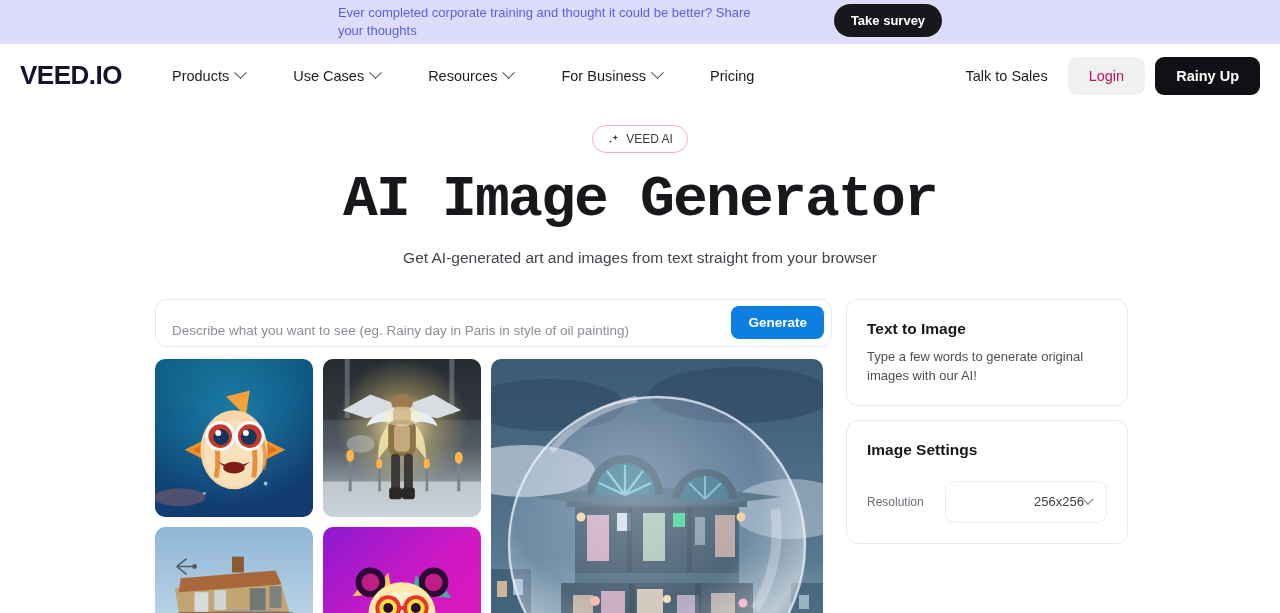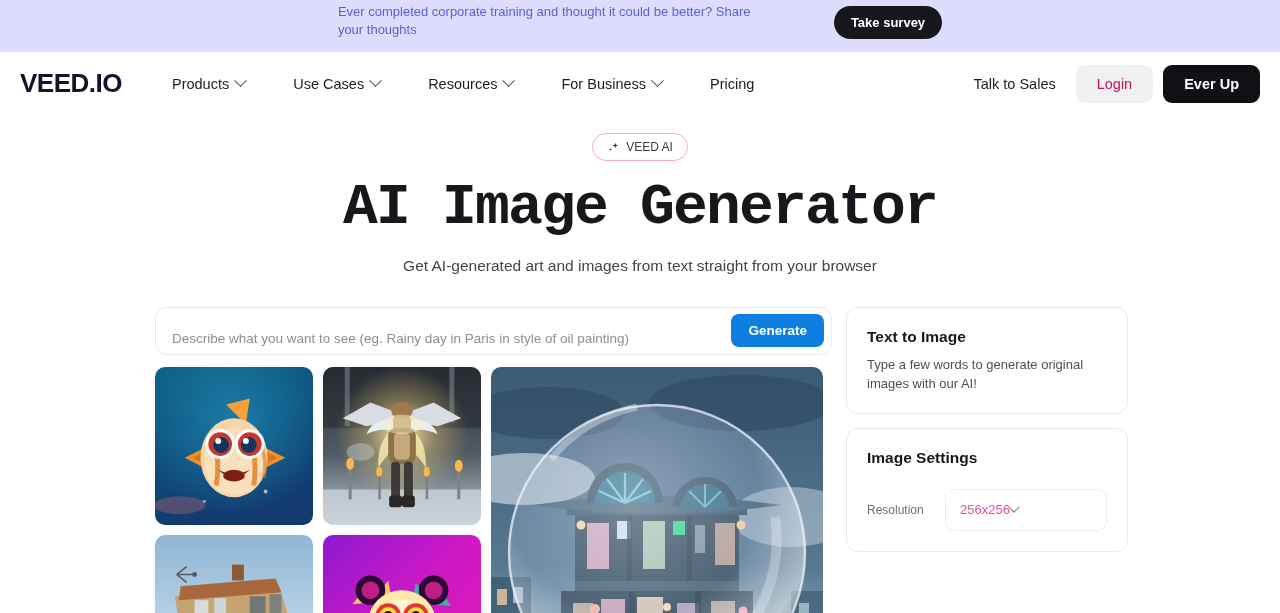--- a/index.html
+++ b/index.html
@@ -6,27 +6,27 @@
   html, body {
     width: 1280px; height: 613px;
     overflow: hidden;
     background: #ffffff;
     font-family: "Liberation Sans", sans-serif;
     color: #171717;
   }
 
   
   .banner {
-    height: 52px;
+    height: 44px;
     background: #dedcfd;
     display: flex;
-    align-items: flex-end;
+    align-items: flex-start;
     justify-content: center;
     gap: 56px;
-    padding: 13px 24px;
+    padding: 4px 24px;
   }
   .banner-text {
     font-size: 13px;
     line-height: 18px;
     color: #5b5fd6;
     max-width: 440px;
     text-align: left;
   }
   .banner-btn {
     background: #17171c;
@@ -205,24 +205,24 @@
     color: #6e6e78;
     width: 78px;
     flex: none;
   }
   .select {
     flex: 1;
     height: 42px;
     border: 1px solid #ededf1;
     border-radius: 10px;
     display: flex; align-items: center;
-    justify-content: flex-start;
+    justify-content: flex-end;
     padding: 0 14px;
     font-size: 13px;
-    color: #ec4899;
+    color: #404040;
     cursor: pointer;
     background: #fff;
   }
   .chev-sm {
     width: 8px; height: 8px;
     border-right: 1.3px solid #7b7b88;
     border-bottom: 1.3px solid #7b7b88;
     transform: rotate(45deg) translate(-2px,-2px);
   }
 </style>
@@ -255,21 +255,21 @@
       <span class="chev"></span>
     </div>
     <div class="nav-link">
       <span>Pricing</span>
     </div>
   </div>
 
   <div class="nav-right">
     <div class="talk-sales">Talk to Sales</div>
     <button class="btn-login">Login</button>
-    <button class="btn-signup">Ever Up</button>
+    <button class="btn-signup">Rainy Up</button>
   </div>
 </div>
 
 <div class="hero">
   <div class="pill">
     <span class="sparkle">
       <svg viewBox="0 0 16 16" fill="#3a3a42">
         <path d="M10.2 2.2l0.95 2.45 2.45 0.95 -2.45 0.95 -0.95 2.45 -0.95 -2.45 -2.45 -0.95 2.45 -0.95z"></path>
         <path d="M4.4 8.6l0.55 1.4 1.4 0.55 -1.4 0.55 -0.55 1.4 -0.55 -1.4 -1.4 -0.55 1.4 -0.55z"></path>
       </svg>

